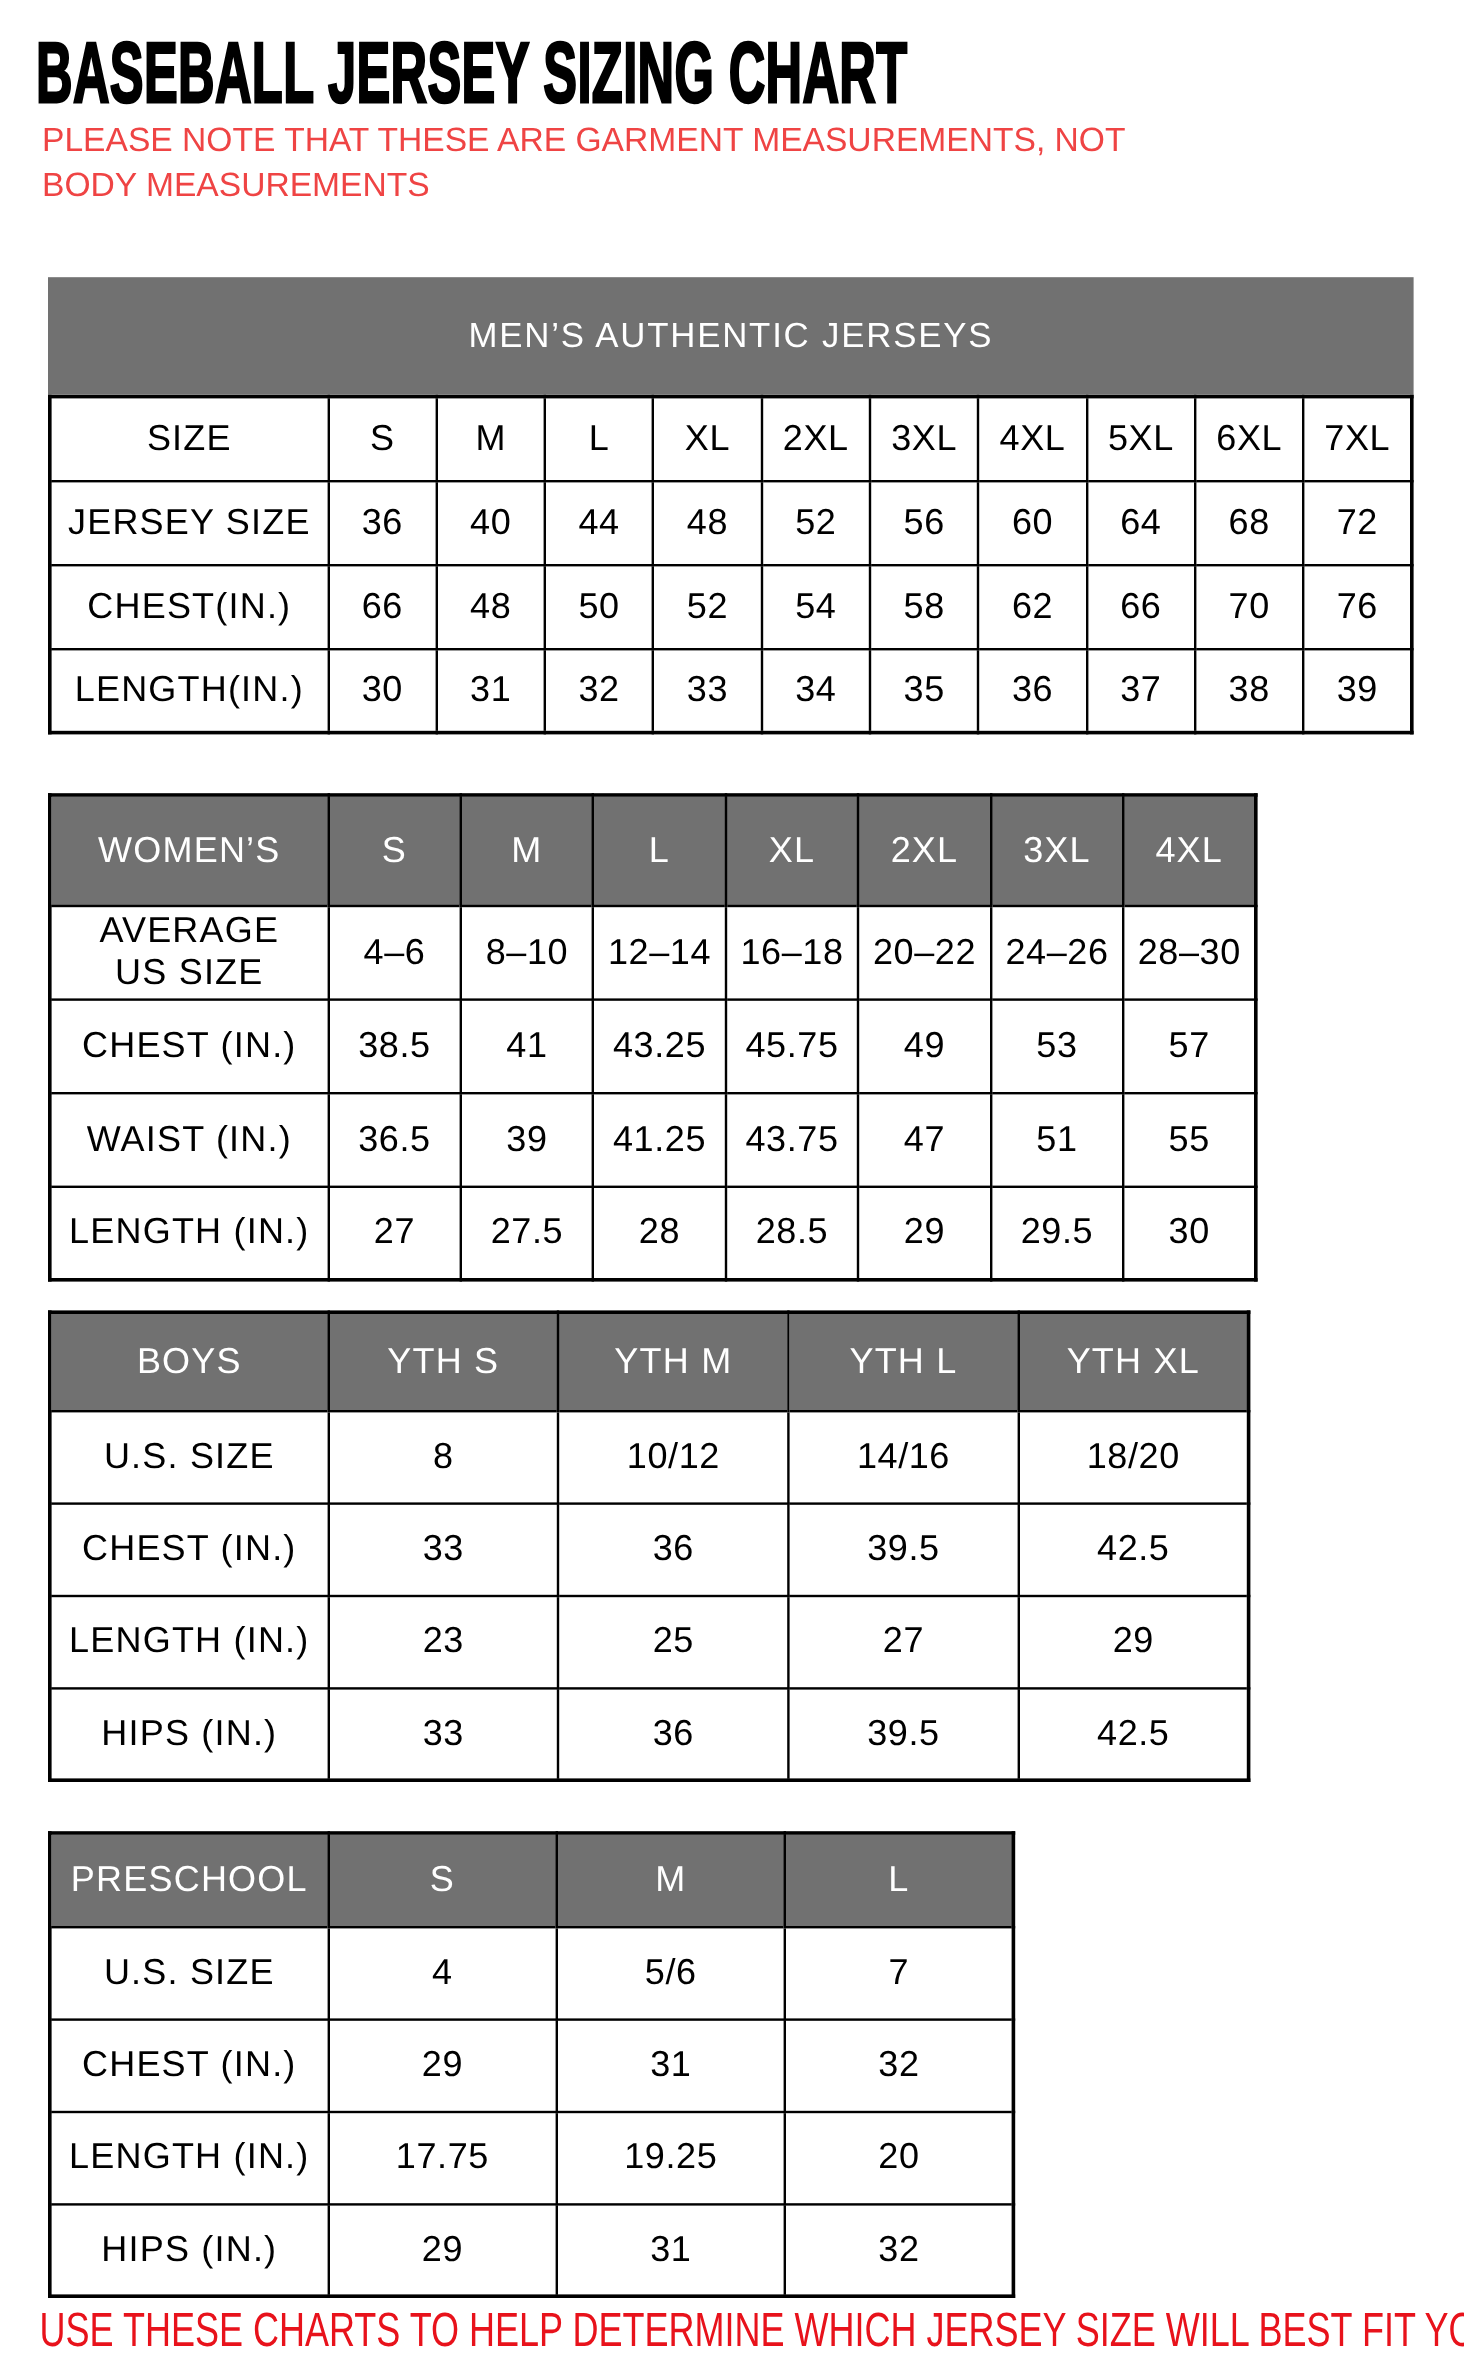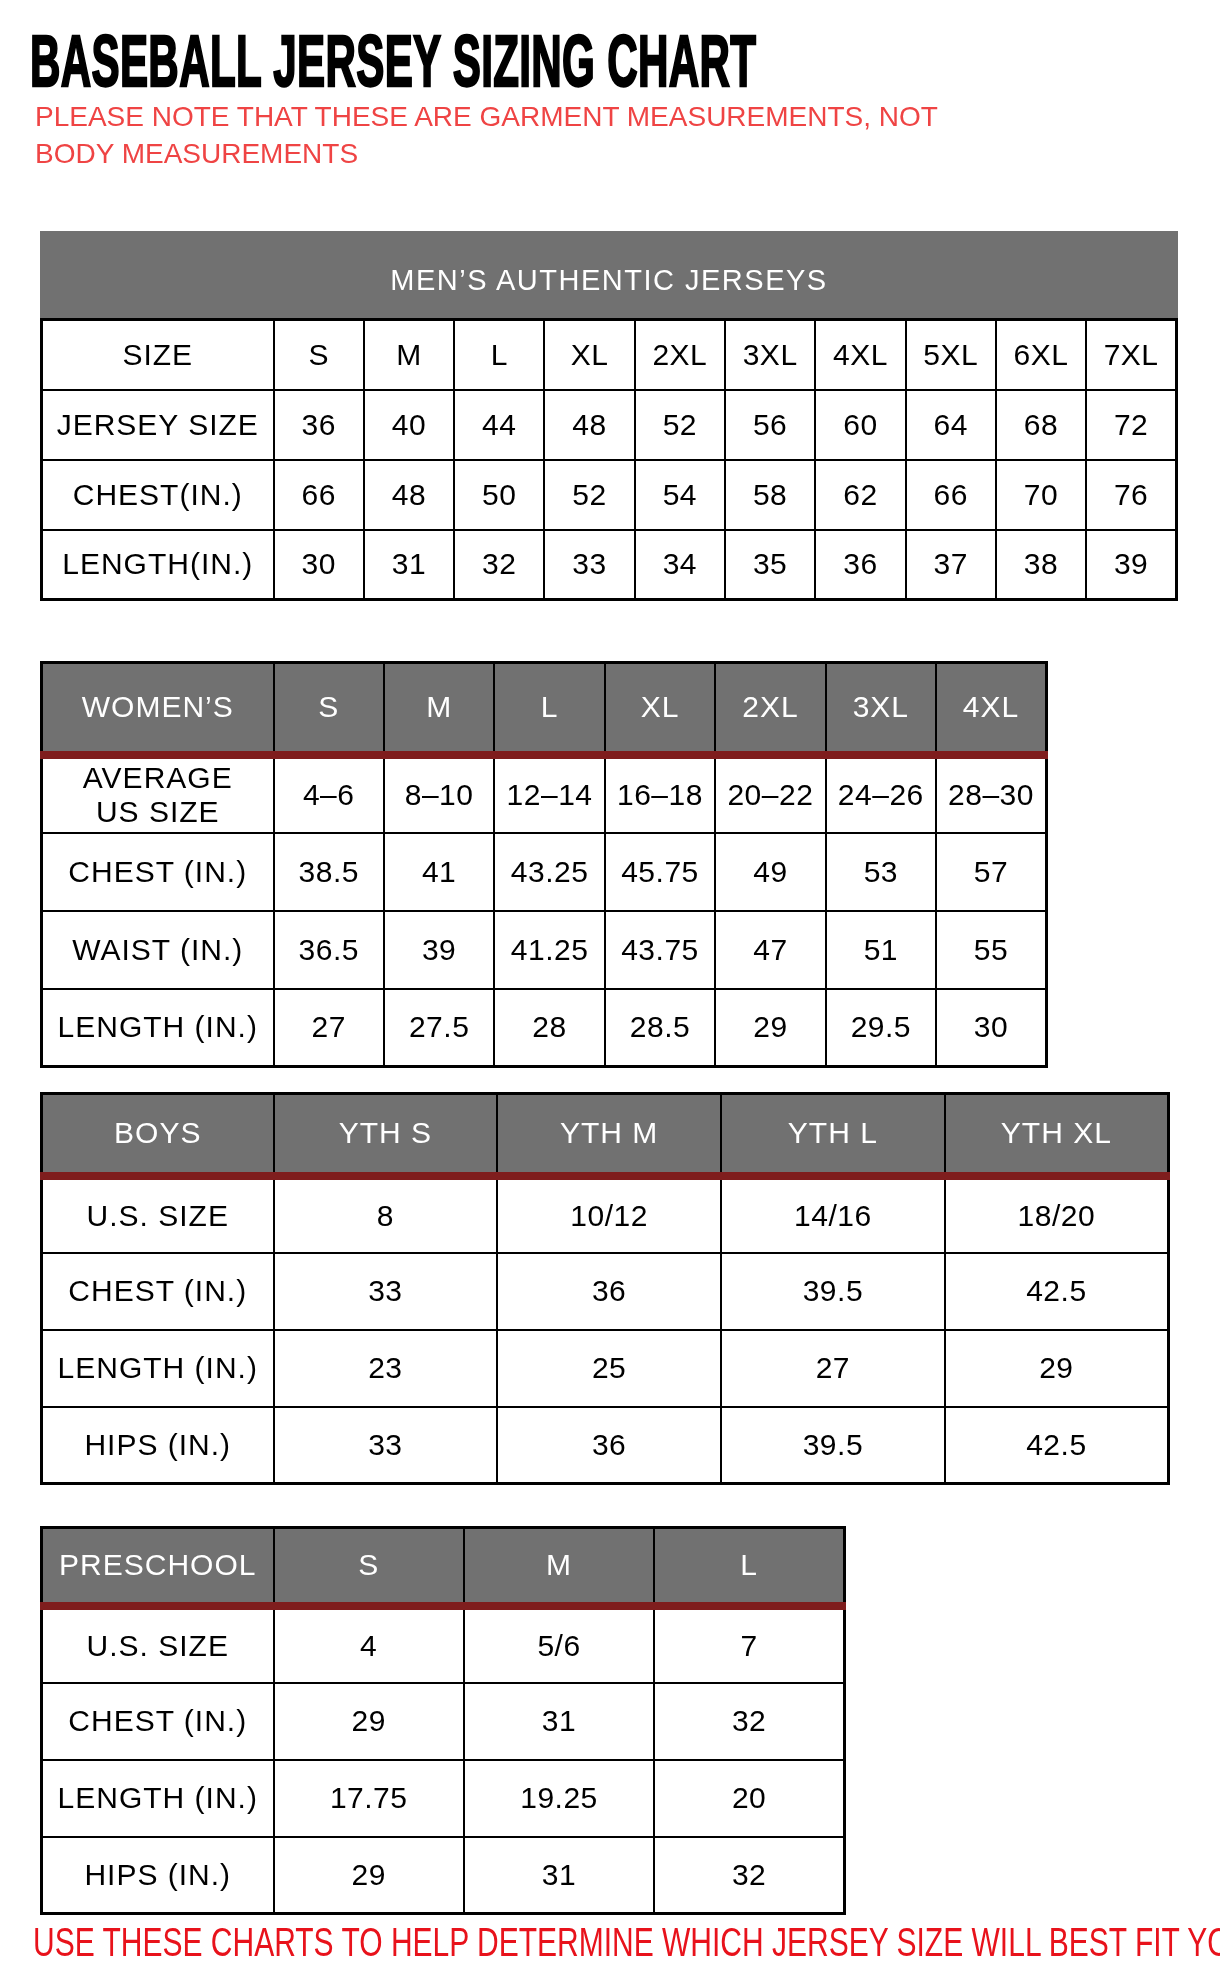--- a/index.html
+++ b/index.html
@@ -26,27 +26,27 @@
     position:absolute; border-collapse:collapse; table-layout:fixed;
     background:#fff; border:3px solid #000;
   }
   .tbl td, .tbl th {
     border:2px solid #000; text-align:center; vertical-align:middle;
     font-size:30px; font-weight:normal; padding:0; letter-spacing:0.5px;
     overflow:hidden;
   }
   .tbl .lbl { letter-spacing:1px; }
   .tbl tr.hdr th {
-    background:#717171; color:#fff; border-bottom:8px solid #7f1d1d; letter-spacing:1px;
+    background:#717171; color:#fff; border-bottom:1px solid #7f1d1d; letter-spacing:1px;
   }
   col.c-label { width:232px; }
   .lblwrap { display:inline-block; max-width:175px; line-height:1.15;text-align:center; }
-  .mens   { left:40px; top:318px;  width:1138px; }  .mens tr   { height:70px; }
+  .mens   { left:40px; top:329px;  width:1138px; }  .mens tr   { height:70px; }
   .womens { left:40px; top:661px;  width:1008px; }  .womens tr { height:78px; } .womens tr.hdr { height:92px; }
-  .boys   { left:40px; top:1092px; width:1130px; }  .boys tr   { height:77px; } .boys tr.hdr   { height:82px; }
+  .boys   { left:40px; top:1092px; width:1002px; }  .boys tr   { height:77px; } .boys tr.hdr   { height:82px; }
   .pre    { left:40px; top:1526px; width:806px;  }  .pre tr    { height:77px; } .pre tr.hdr    { height:78px; }
   .footer {
     position:absolute; left:33px; top:1920px; margin:0;
     font-size:40px; color:#e8121b; white-space:nowrap;
     transform:scaleX(0.75); transform-origin:left top;
   }
 </style>
 </head>
 <body>
 

